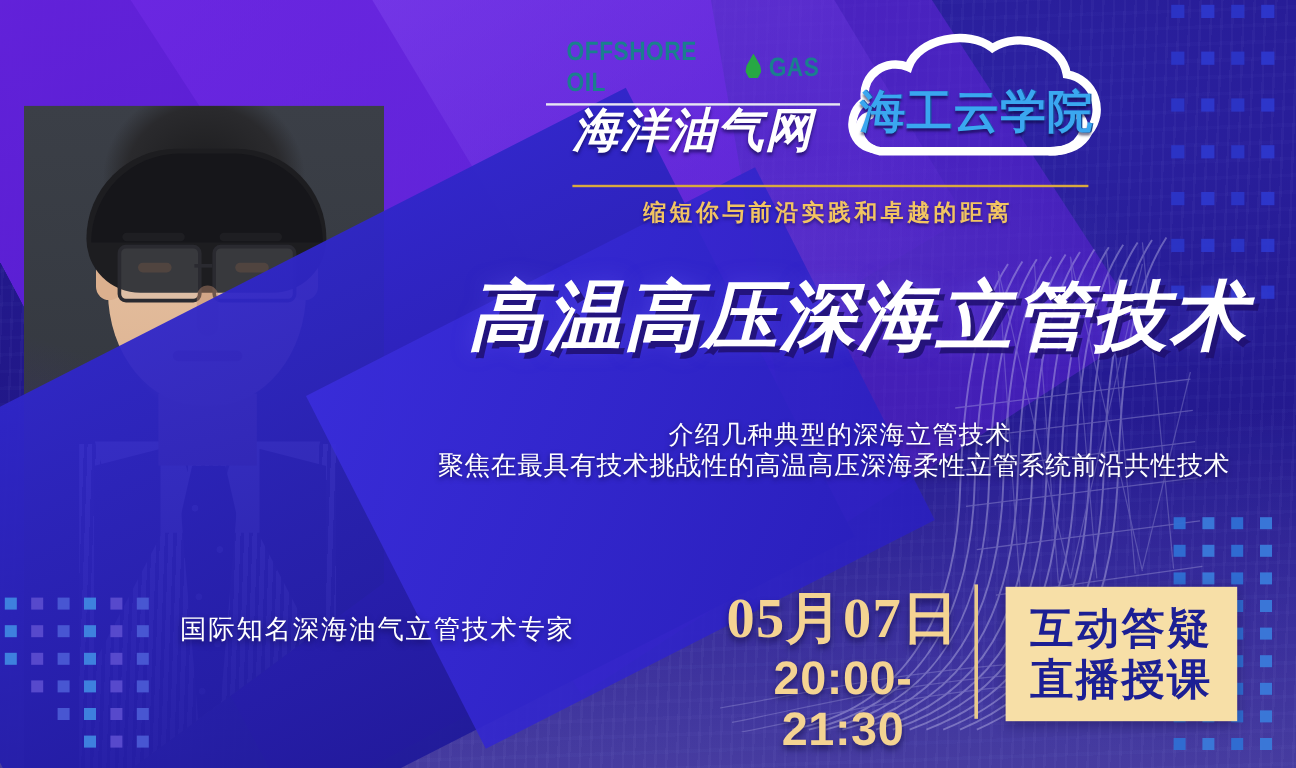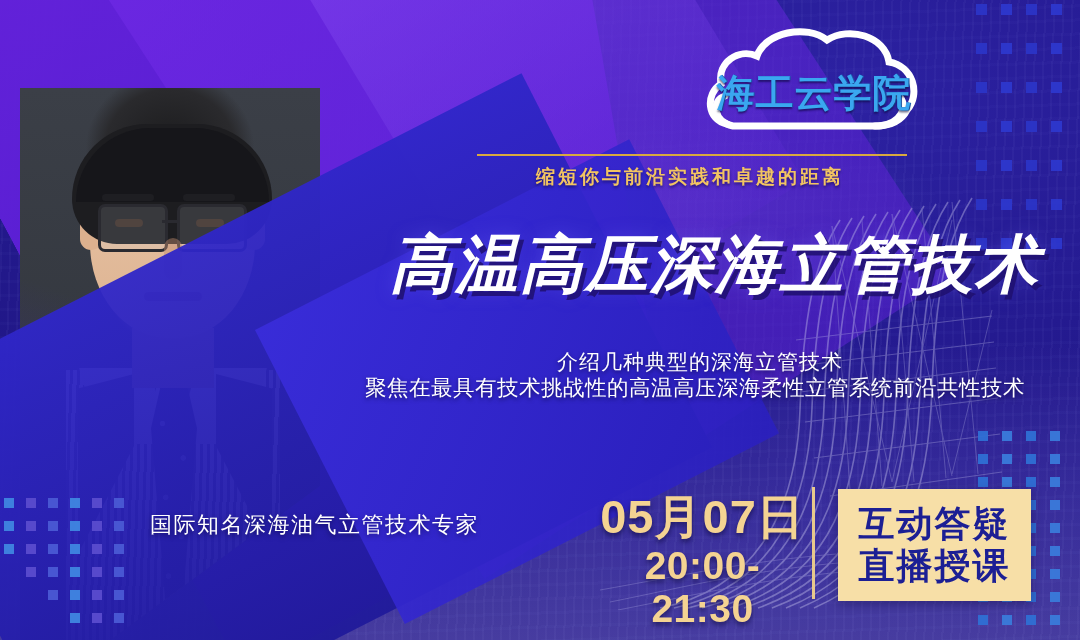--- a/index.html
+++ b/index.html
@@ -205,21 +205,21 @@
   .speaker-desc{
     margin-top:12px;font-size:22px;color:#ffffff;letter-spacing:1.5px;
     font-family:"Liberation Sans",sans-serif;
     text-shadow:0 2px 5px rgba(8,4,50,.6);
   }
 
   
   .datebox{position:absolute;left:595px;top:492px;width:215px;text-align:center;}
   .date-day{
     font-size:47px;font-weight:bold;color:#f4d392;letter-spacing:1px;
-    font-family:Liberation Sans, sans-serif;line-height:1.05;
+    font-family:Liberation Serif, serif;line-height:1.05;
     text-shadow:0 3px 5px rgba(8,4,50,.55);
   }
   .date-time{
     font-size:39px;font-weight:bold;color:#f4d392;letter-spacing:.5px;
     font-family:"Liberation Sans",sans-serif;line-height:1.1;margin-top:4px;
     text-shadow:0 3px 5px rgba(8,4,50,.55);
   }
   .divider{position:absolute;left:812px;top:487px;width:3px;height:112px;background:#e8c98c;}
 
   
@@ -419,20 +419,29 @@
       <div class="sq" style="left: 48px; top: 161px; width: 10px; height: 10px; background: rgb(47, 111, 212); opacity: 0.95;"></div>
       <div class="sq" style="left: 72px; top: 161px; width: 10px; height: 10px; background: rgb(58, 122, 218); opacity: 0.95;"></div>
       <div class="sq" style="left: 0px; top: 184px; width: 10px; height: 10px; background: rgb(47, 111, 212); opacity: 0.95;"></div>
       <div class="sq" style="left: 24px; top: 184px; width: 10px; height: 10px; background: rgb(58, 122, 218); opacity: 0.95;"></div>
       <div class="sq" style="left: 48px; top: 184px; width: 10px; height: 10px; background: rgb(47, 111, 212); opacity: 0.95;"></div>
       <div class="sq" style="left: 72px; top: 184px; width: 10px; height: 10px; background: rgb(58, 122, 218); opacity: 0.95;"></div>
     </div>
 
   <div class="logo-block">
 
+    <div class="brand">
+      <div class="brand-en">
+        <span>OFFSHORE OIL</span>
+        <span class="drop"></span>
+        <span>GAS</span>
+      </div>
+      <div class="brand-rule"></div>
+      <div class="brand-cn">海洋油气网</div>
+    </div>
 
     <div class="cloud">
       <svg width="222" height="112" viewBox="0 0 222 112">
         <path d="M24 102 C 4 98 2 72 18 62 C 14 40 36 26 54 34 C 62 10 104 2 124 18
                  C 146 4 182 14 186 40 C 210 44 218 72 204 88 C 198 100 186 104 172 104" fill="none" stroke="#ffffff" stroke-width="7" stroke-linecap="round"></path>
         <path d="M22 74 C 8 78 10 100 30 104 L 176 104 C 198 102 206 84 196 74" fill="none" stroke="#ffffff" stroke-width="7" stroke-linecap="round"></path>
       </svg>
       <div class="cloud-cn">海工云学院</div>
     </div>
 

